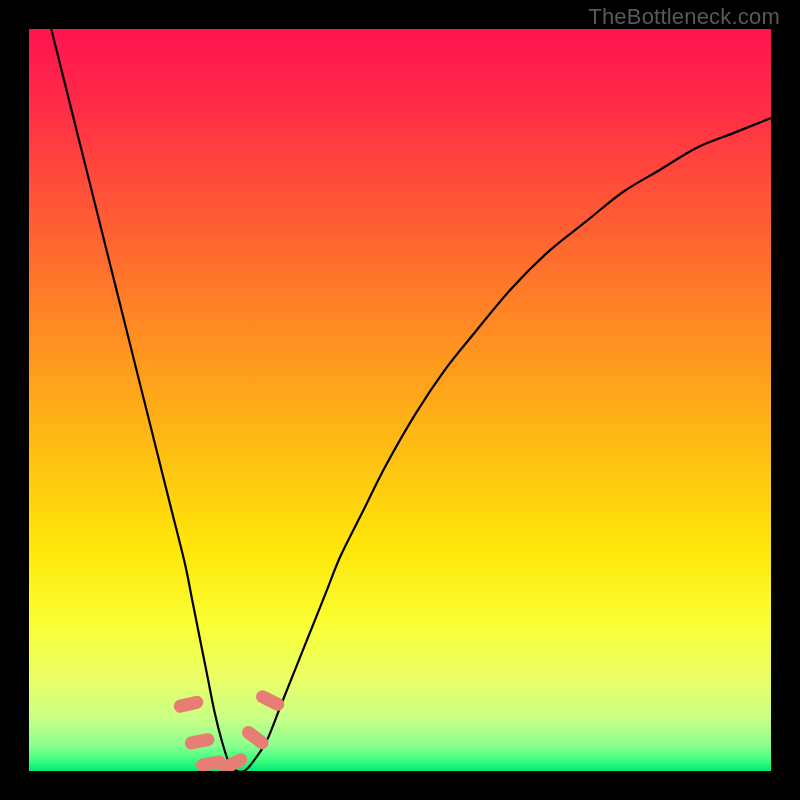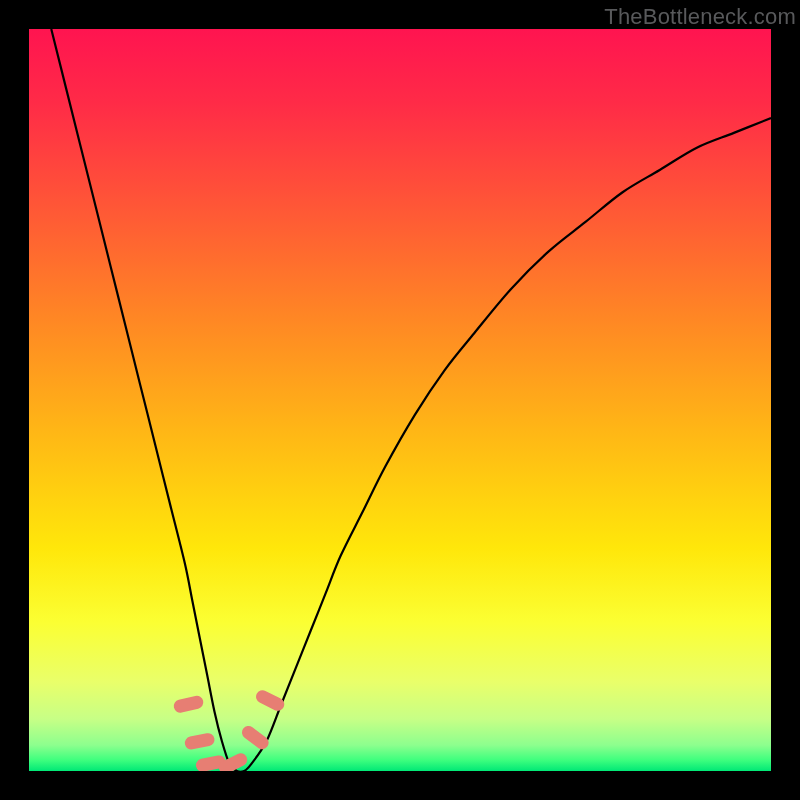--- a/index.html
+++ b/index.html
@@ -21,21 +21,21 @@
   .plot-area {
     position: absolute;
     left: 0;
     top: 0;
     width: 742px;
     height: 742px;
   }
   .watermark {
     position: absolute;
     top: 4px;
-    right: 4px;
+    right: 20px;
     font-family: Arial, Helvetica, sans-serif;
     font-size: 22px;
     color: #58595b;
     letter-spacing: 0.2px;
     font-weight: 500;
   }
 </style>
 </head>
 <body>
 

